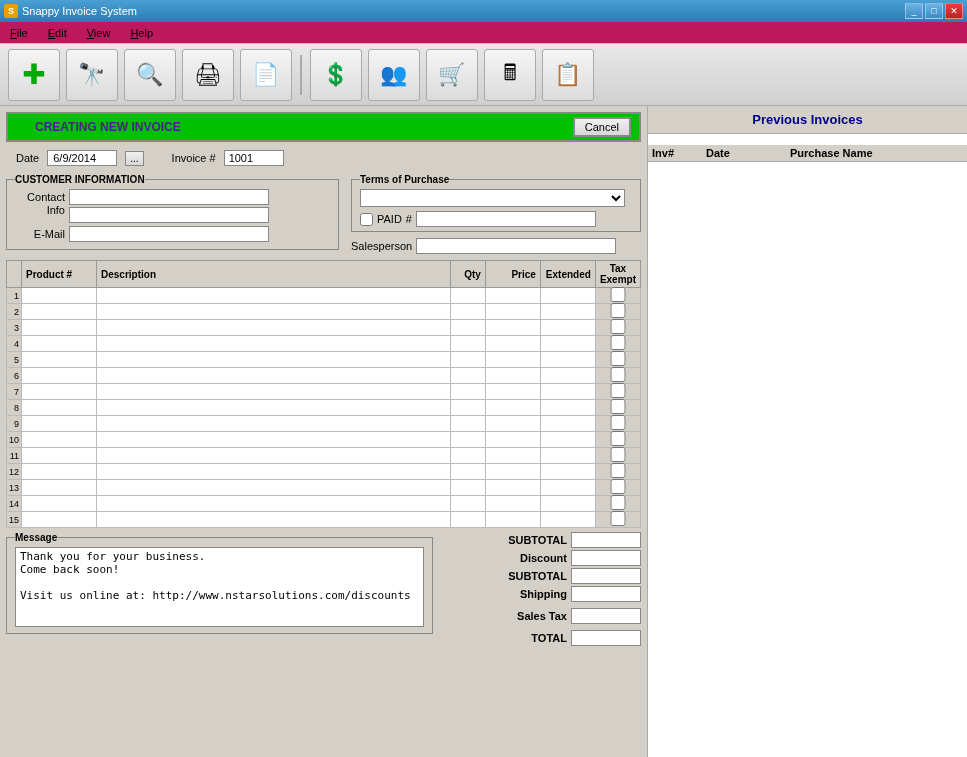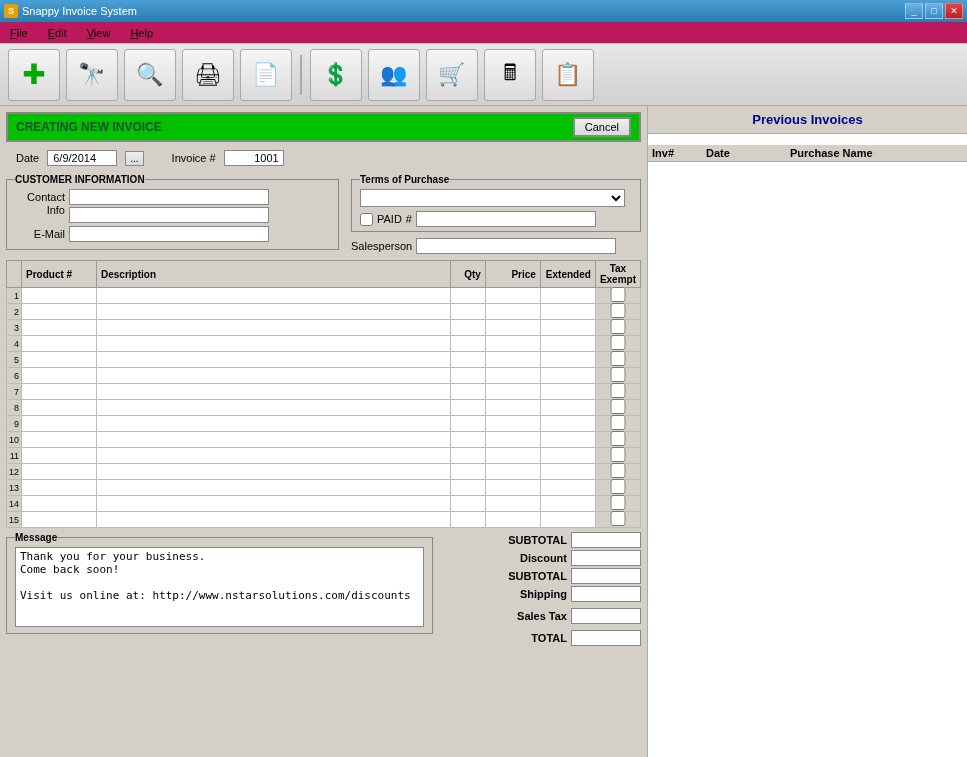--- a/index.html
+++ b/index.html
@@ -103,24 +103,25 @@
     .creating-bar {
       display: flex;
       align-items: center;
       background: #00c000;
       border: 2px solid #888;
       padding: 4px 8px;
       margin-bottom: 8px;
       height: 30px;
     }
     .creating-text {
-      color: #14532d;
+      color: #4c1d95;
       font-weight: bold;
       font-size: 12px;
       flex: 1;
+      margin-left: 19px;
     }
     .cancel-btn {
       background: linear-gradient(to bottom, #f0f0f0, #d8d8d8);
       border: 2px solid #888;
       padding: 2px 10px;
       cursor: pointer;
       font-size: 11px;
     }
 
     
@@ -145,21 +146,20 @@
       padding: 1px 4px;
       cursor: pointer;
       font-size: 10px;
     }
     .invoice-num-field {
       border: 1px solid #888;
       background: white;
       padding: 1px 4px;
       font-size: 11px;
       width: 60px;
-      text-align: right;
     }
     .cust-row {
       display: flex;
       align-items: flex-start;
       margin-bottom: 3px;
       gap: 4px;
     }
     .cust-label {
       text-align: right;
       width: 50px;

